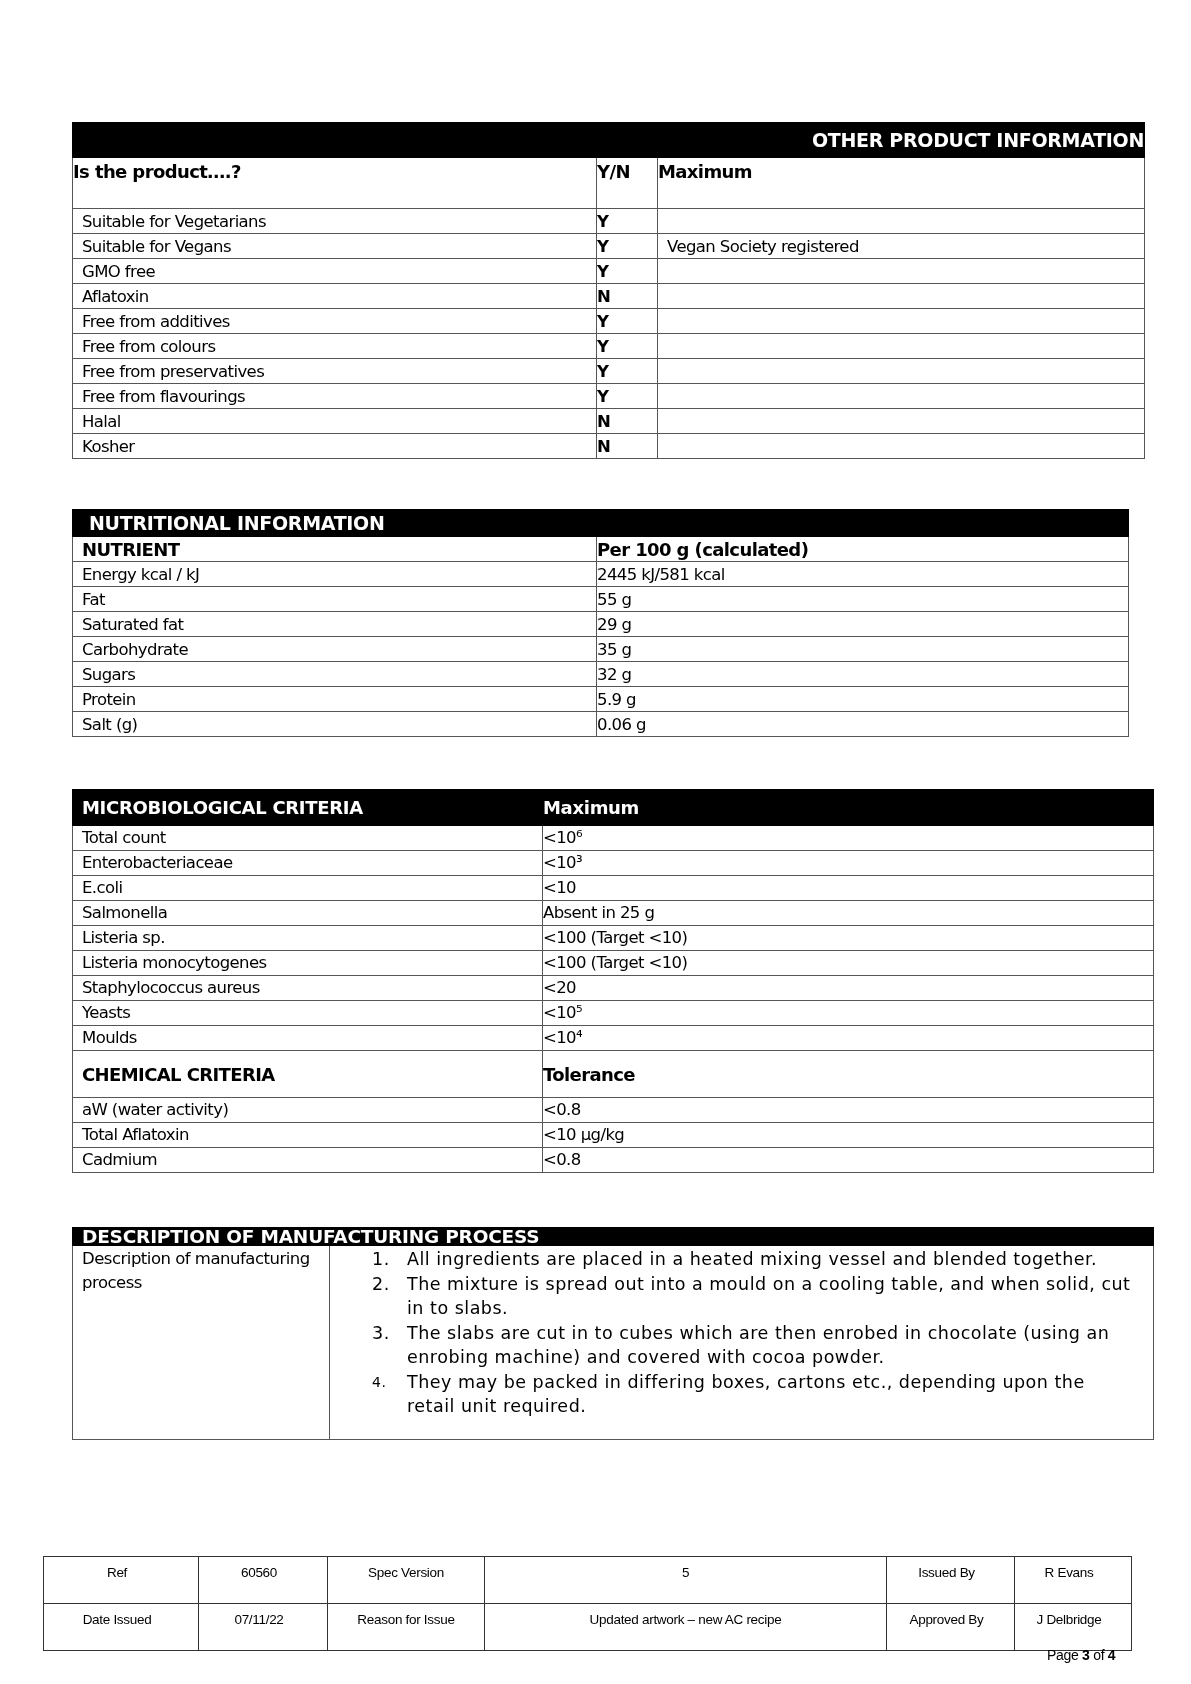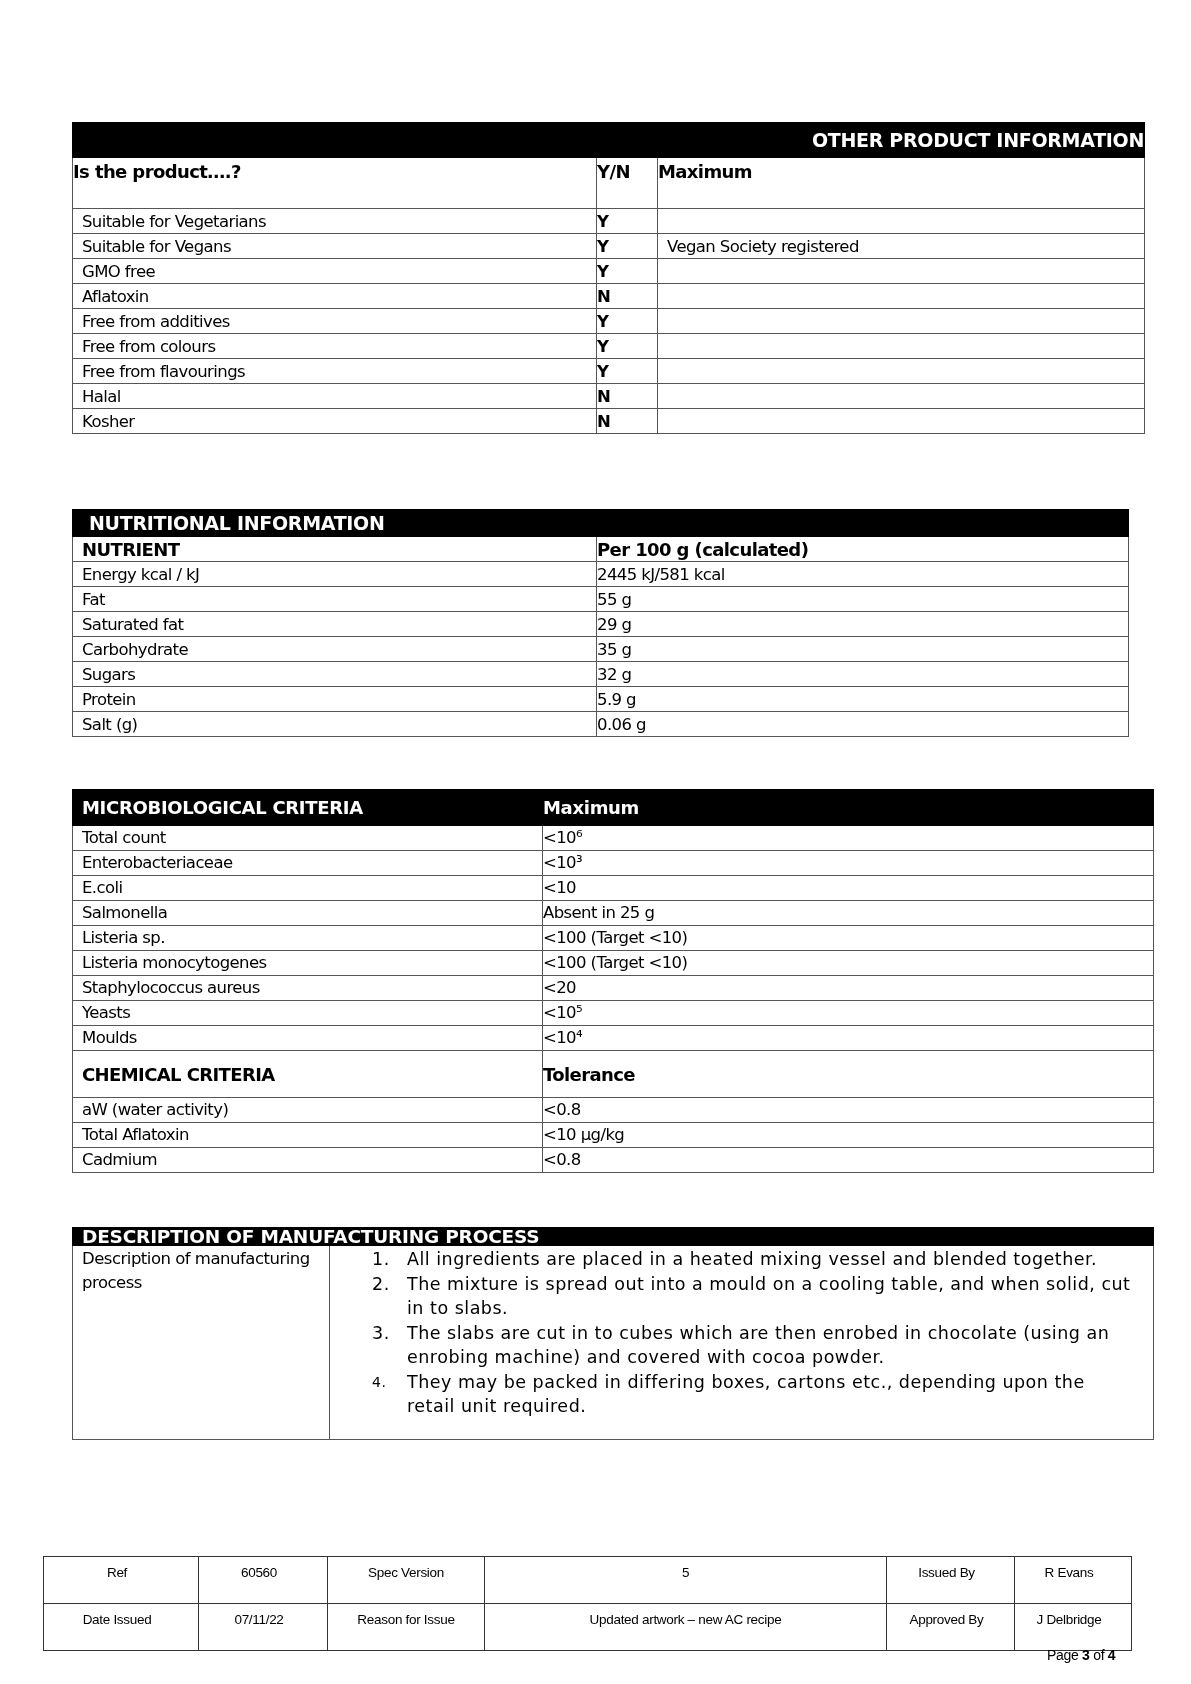--- a/index.html
+++ b/index.html
@@ -85,20 +85,25 @@
         <td>Free from additives</td>
         <td class="c b">Y</td>
         <td></td>
       </tr>
   <tr class="row">
         <td>Free from colours</td>
         <td class="c b">Y</td>
         <td></td>
       </tr>
   <tr class="row">
+        <td>Free from preservatives</td>
+        <td class="c b">Y</td>
+        <td></td>
+      </tr>
+  <tr class="row">
         <td>Free from flavourings</td>
         <td class="c b">Y</td>
         <td></td>
       </tr>
   <tr class="row">
         <td>Halal</td>
         <td class="c b">N</td>
         <td></td>
       </tr>
   <tr class="row">

